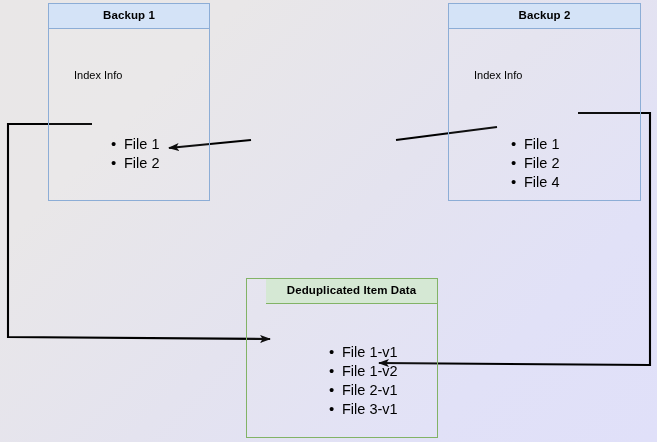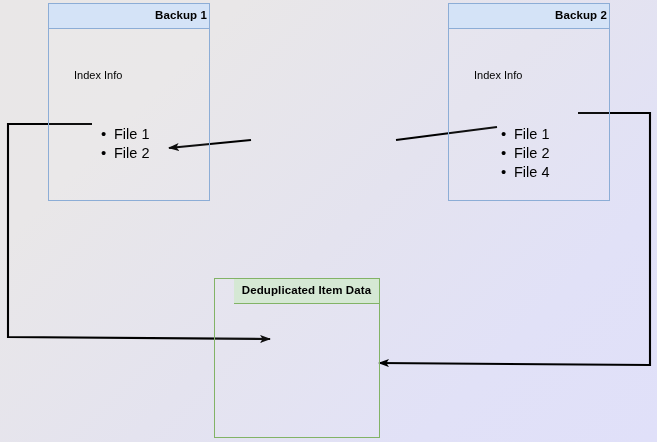--- a/index.html
+++ b/index.html
@@ -47,39 +47,38 @@
     flex: 1;
     position: relative;
   }
   .blue-node {
     border: 1.6px solid #8cadd6;
     background: rgba(255,255,255,0.06);
   }
   .blue-node .node-header {
     background: #d4e3f7;
     border-bottom: 1.6px solid #8cadd6;
-    text-align: right;
   }
   .green-node {
     border: 1.8px solid #82b366;
     background: rgba(255,255,255,0.06);
   }
   .green-node .node-header {
     background: #d5e8d4;
     border-bottom: 1.8px solid #82b366;
   }
   .index-title {
     position: absolute;
     font-size: 11px;
     color: #000;
     white-space: nowrap;
   }
   ul.file-list {
     position: absolute;
-    margin: 2px;
+    margin: 12px;
     padding: 0 0 0 16px;
     list-style: none;
     font-size: 14.5px;
     color: #000;
   }
   ul.file-list li {
     position: relative;
     line-height: 19px;
     white-space: nowrap;
   }
@@ -125,32 +124,40 @@
     <div class="node-header">Backup 1</div>
     <div class="node-body">
       <div class="index-title" style="left:25px; top:40px;">Index Info</div>
       <ul class="file-list" style="left:47px; top:94px;">
         <li>File 1</li>
         <li>File 2</li>
       </ul>
     </div>
   </div>
 
-  <div class="node blue-node" style="left:448px; top:3px; width:162px; height:198px;">
+  <div class="node blue-node" style="left:448px; top:3px; width:193px; height:198px;">
     <div class="node-header">Backup 2</div>
     <div class="node-body">
       <div class="index-title" style="left:25px; top:40px;">Index Info</div>
       <ul class="file-list" style="left:47px; top:94px;">
         <li>File 1</li>
         <li>File 2</li>
         <li>File 4</li>
       </ul>
     </div>
   </div>
 
-  <div class="node green-node" style="left:214px; top:278px; width:166px; height:160px;padding-left:19px;">
+  <div class="node green-node" style="left:246px; top:278px; width:192px; height:160px;padding-left:19px;">
     <div class="node-header">Deduplicated Item Data</div>
+    <div class="node-body">
+      <ul class="file-list" style="left:48px; top:27px;">
+        <li>File 1-v1</li>
+        <li>File 1-v2</li>
+        <li>File 2-v1</li>
+        <li>File 3-v1</li>
+      </ul>
+    </div>
   </div>
 
   <div class="edge-label" style="left:256px; top:123px; width:148px;">
   </div>
 
 </div>
 
 </body></html>

